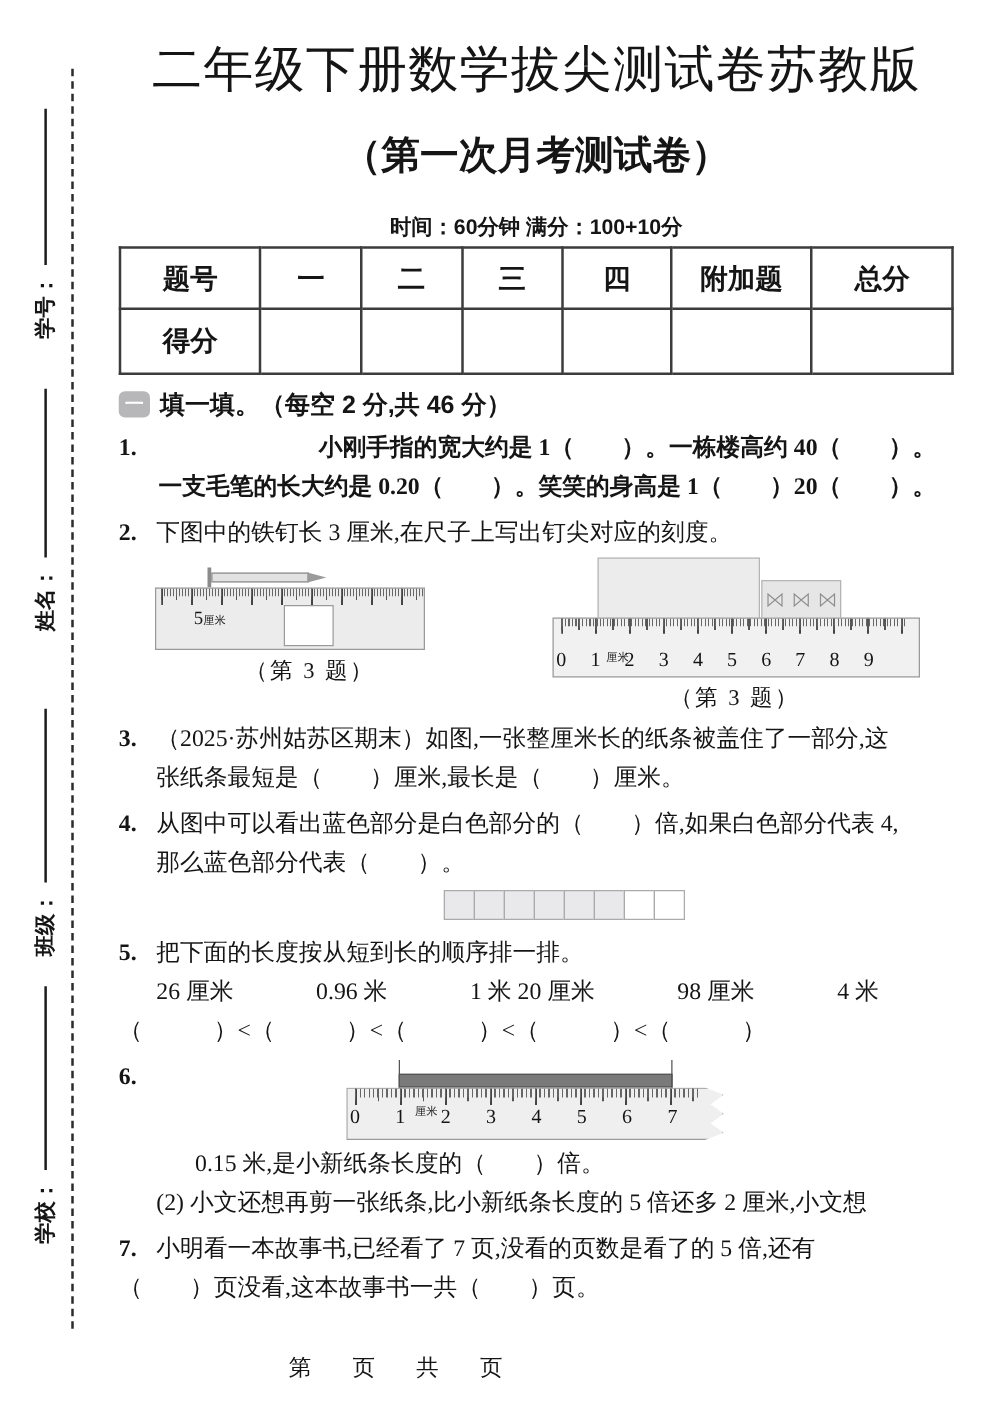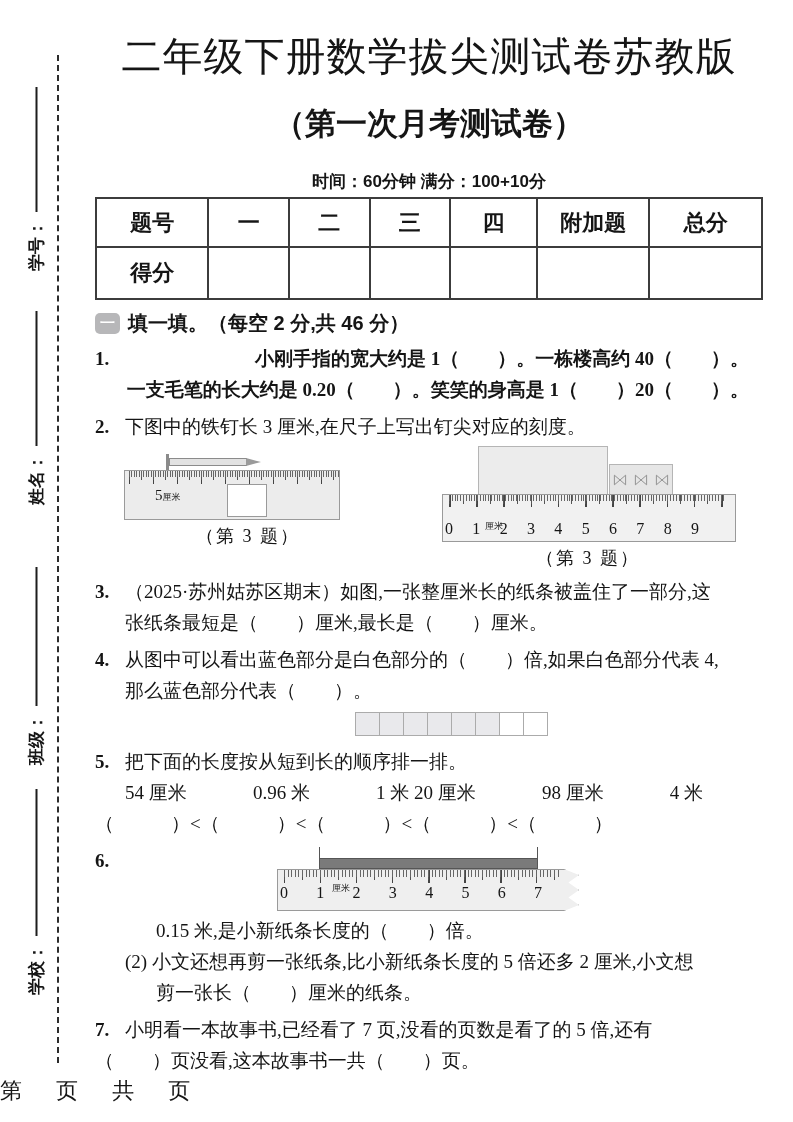--- a/index.html
+++ b/index.html
@@ -93,21 +93,21 @@
        repeating-linear-gradient(90deg,#555 0 1px,transparent 1px 18px),
        repeating-linear-gradient(90deg,#444 0 1.5px,transparent 1.5px 36px);
      background-size:100% 7px,100% 10px,100% 13px;background-repeat:no-repeat;}
   .nums6{position:absolute;left:2px;width:262px;bottom:2px;display:flex;justify-content:space-between;
         font-family:"Liberation Serif",serif;font-size:16px;}
   .r6-unit{left:54px;bottom:6px;}
   .strip6{position:absolute;left:42px;bottom:42px;width:217px;height:9px;background:#7a7a7a;border:1px solid #555;}
   .endtick{position:absolute;bottom:40px;width:1px;height:24px;background:#555;}
   .et-l{left:42px;} .et-r{left:260px;}
 
-  .footer{position:absolute;left:0;bottom:16px;width:639px;text-align:left;font-size:22px;
+  .footer{position:absolute;left:0;bottom:16px;width:639px;text-align:center;font-size:18px;
           letter-spacing:6px;word-spacing:16px;}
 </style>
 </head>
 <body>
 
 <div class="binding-line"></div>
 
 <div class="sidebar-field f1">
   <span>学号：</span>
   <span class="sf-line"></span>
@@ -266,21 +266,21 @@
         <div class="strip-cell"></div>
         <div class="strip-cell"></div>
       </div>
   </div>
 
   <div class="q">
     <span class="q-num">5.</span>
     <div class="q-body">
       <div>把下面的长度按从短到长的顺序排一排。</div>
       <div class="vals">
-          <span>54 厘米</span>
+          <span>26 厘米</span>
           <span>0.96 米</span>
           <span>1 米 20 厘米</span>
           <span>98 厘米</span>
           <span>4 米</span>
         </div>
       <div class="outdent">（　　　）&lt;（　　　）&lt;（　　　）&lt;（　　　）&lt;（　　　）</div>
     </div>
   </div>
 
   <div class="q">
@@ -300,21 +300,20 @@
               <span>4</span>
               <span>5</span>
               <span>6</span>
               <span>7</span>
             </div>
           <span class="unit-small r6-unit">厘米</span>
         </div>
       </div>
       <div class="indent">0.15 米,是小新纸条长度的（　　）倍。</div>
       <div>(2) 小文还想再剪一张纸条,比小新纸条长度的 5 倍还多 2 厘米,小文想</div>
-      <div class="indent">剪一张长（　　）厘米的纸条。</div>
     </div>
   </div>
 
   <div class="q">
     <span class="q-num">7.</span>
     <div class="q-body">
       <div>小明看一本故事书,已经看了 7 页,没看的页数是看了的 5 倍,还有</div>
       <div class="outdent">（　　）页没看,这本故事书一共（　　）页。</div>
     </div>
   </div>

